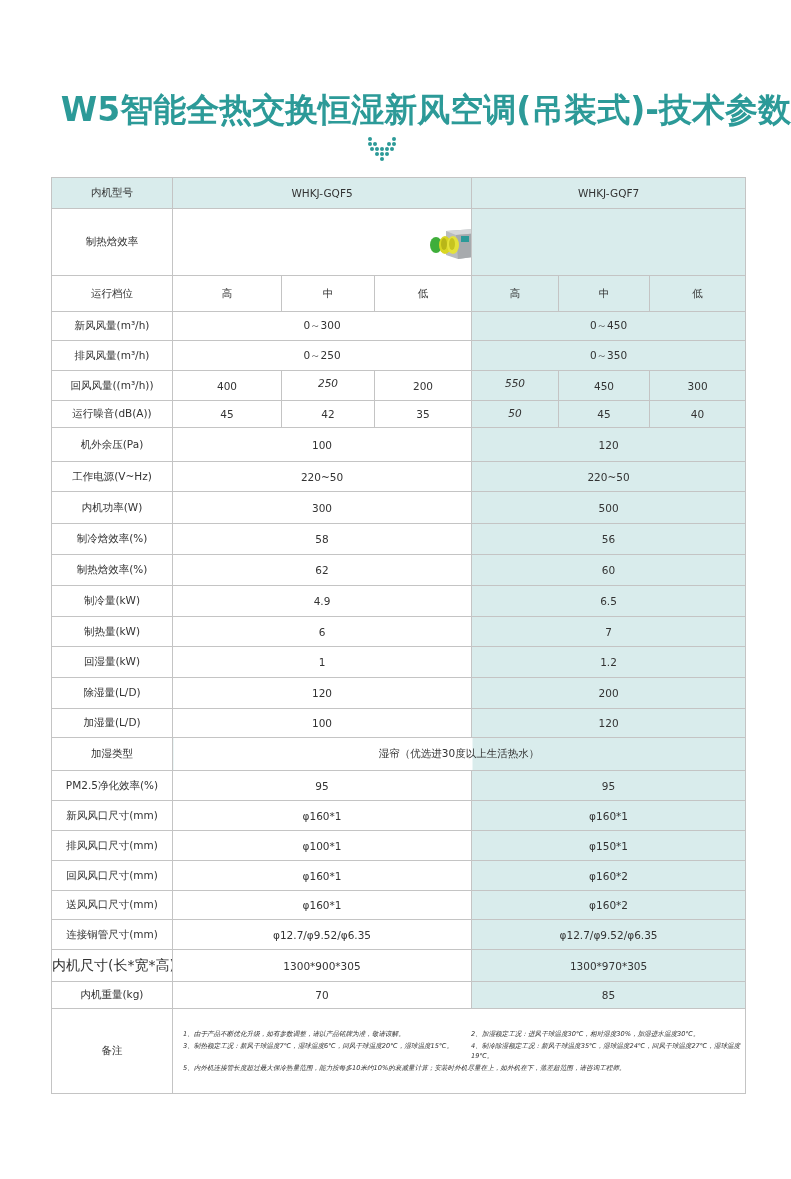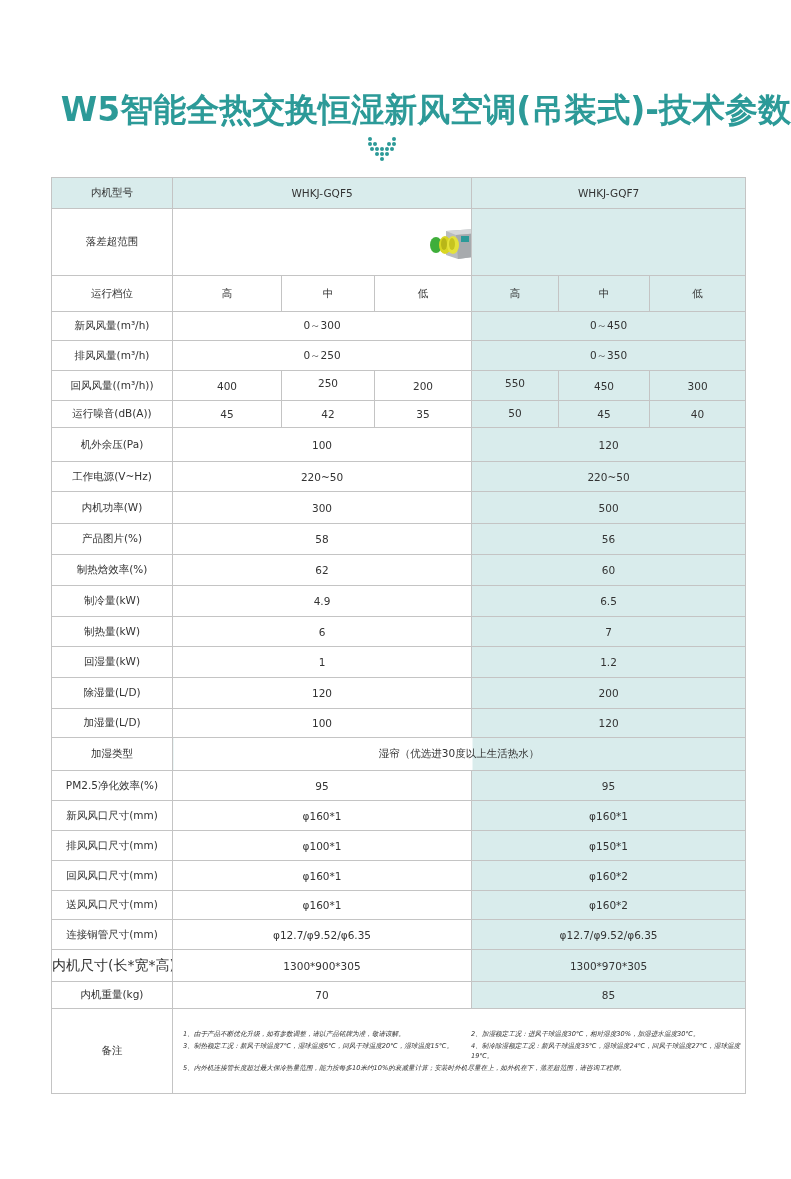--- a/index.html
+++ b/index.html
@@ -20,21 +20,21 @@
     width: 694px;
     font-size: 10.5px; color: #333;
   }
   table.spec td {
     border: 1px solid #c4c4c4; text-align: center; vertical-align: middle;
     padding: 0; overflow: hidden; white-space: nowrap;
   }
   .teal { background: #d9ecec; }
   .hdr { background: #d9ecec; }
   .label { font-size: 10.5px; }
-  .up { vertical-align: top !important; padding-top: 6px !important; }
+  .up { vertical-align: top !important; padding-top: 6px !important; font-style: italic; }
   .notes-cell { text-align: left !important; padding: 0 8px 0 10px !important; white-space: normal !important; }
   .notes-grid {
     display: grid; grid-template-columns: 288px 290px; row-gap: 2px;
     font-size: 6.6px; line-height: 10px; color: #333; font-style: italic;
   }
   .notes-grid .full { grid-column: 1 / span 2; }
   .product-wrap { position: relative; height: 66px; }
   .product {
     position: absolute; left: 255px; top: 14px; width: 108px; height: 40px;
   }
@@ -76,21 +76,21 @@
   </colgroup>
 
   <tbody>
       <tr style="height:31px">
     <td class="hdr label">内机型号</td>
     <td class="hdr" colspan="3">WHKJ-GQF5</td>
     <td class="hdr" colspan="3">WHKJ-GQF7</td>
   </tr>
 
   <tr style="height:67px">
-    <td class="label">落差超范围</td>
+    <td class="label">制热焓效率</td>
     <td colspan="3" style="background:#fff">
       <div class="product-wrap">
         <svg class="product" viewBox="0 0 108 40">
           <polygon points="18,8 100,2 106,6 106,26 30,36 18,32" fill="#b9bcbf"></polygon>
           <polygon points="18,8 100,2 106,6 28,12" fill="#d5d7d9"></polygon>
           <polygon points="28,12 106,6 106,26 30,36" fill="#a7aaad"></polygon>
           <rect x="33" y="13" width="8" height="6" fill="#2c9a98"></rect>
           <ellipse cx="8" cy="22" rx="6" ry="8" fill="#3fae3a"></ellipse>
           <ellipse cx="17" cy="22" rx="6" ry="9" fill="#d9d622"></ellipse>
           <ellipse cx="25" cy="22" rx="6" ry="9" fill="#e4e23a"></ellipse>
@@ -151,21 +151,21 @@
     <td class="label">工作电源(V~Hz)</td>
     <td colspan="3">220~50</td>
     <td colspan="3" class="teal">220~50</td>
   </tr>
   <tr style="height:32px">
     <td class="label">内机功率(W)</td>
     <td colspan="3">300</td>
     <td colspan="3" class="teal">500</td>
   </tr>
   <tr style="height:31px">
-    <td class="label">产品图片(%)</td>
+    <td class="label">制冷焓效率(%)</td>
     <td colspan="3">58</td>
     <td colspan="3" class="teal">56</td>
   </tr>
   <tr style="height:31px">
     <td class="label">制热焓效率(%)</td>
     <td colspan="3">62</td>
     <td colspan="3" class="teal">60</td>
   </tr>
   <tr style="height:31px">
     <td class="label">制冷量(kW)</td>

